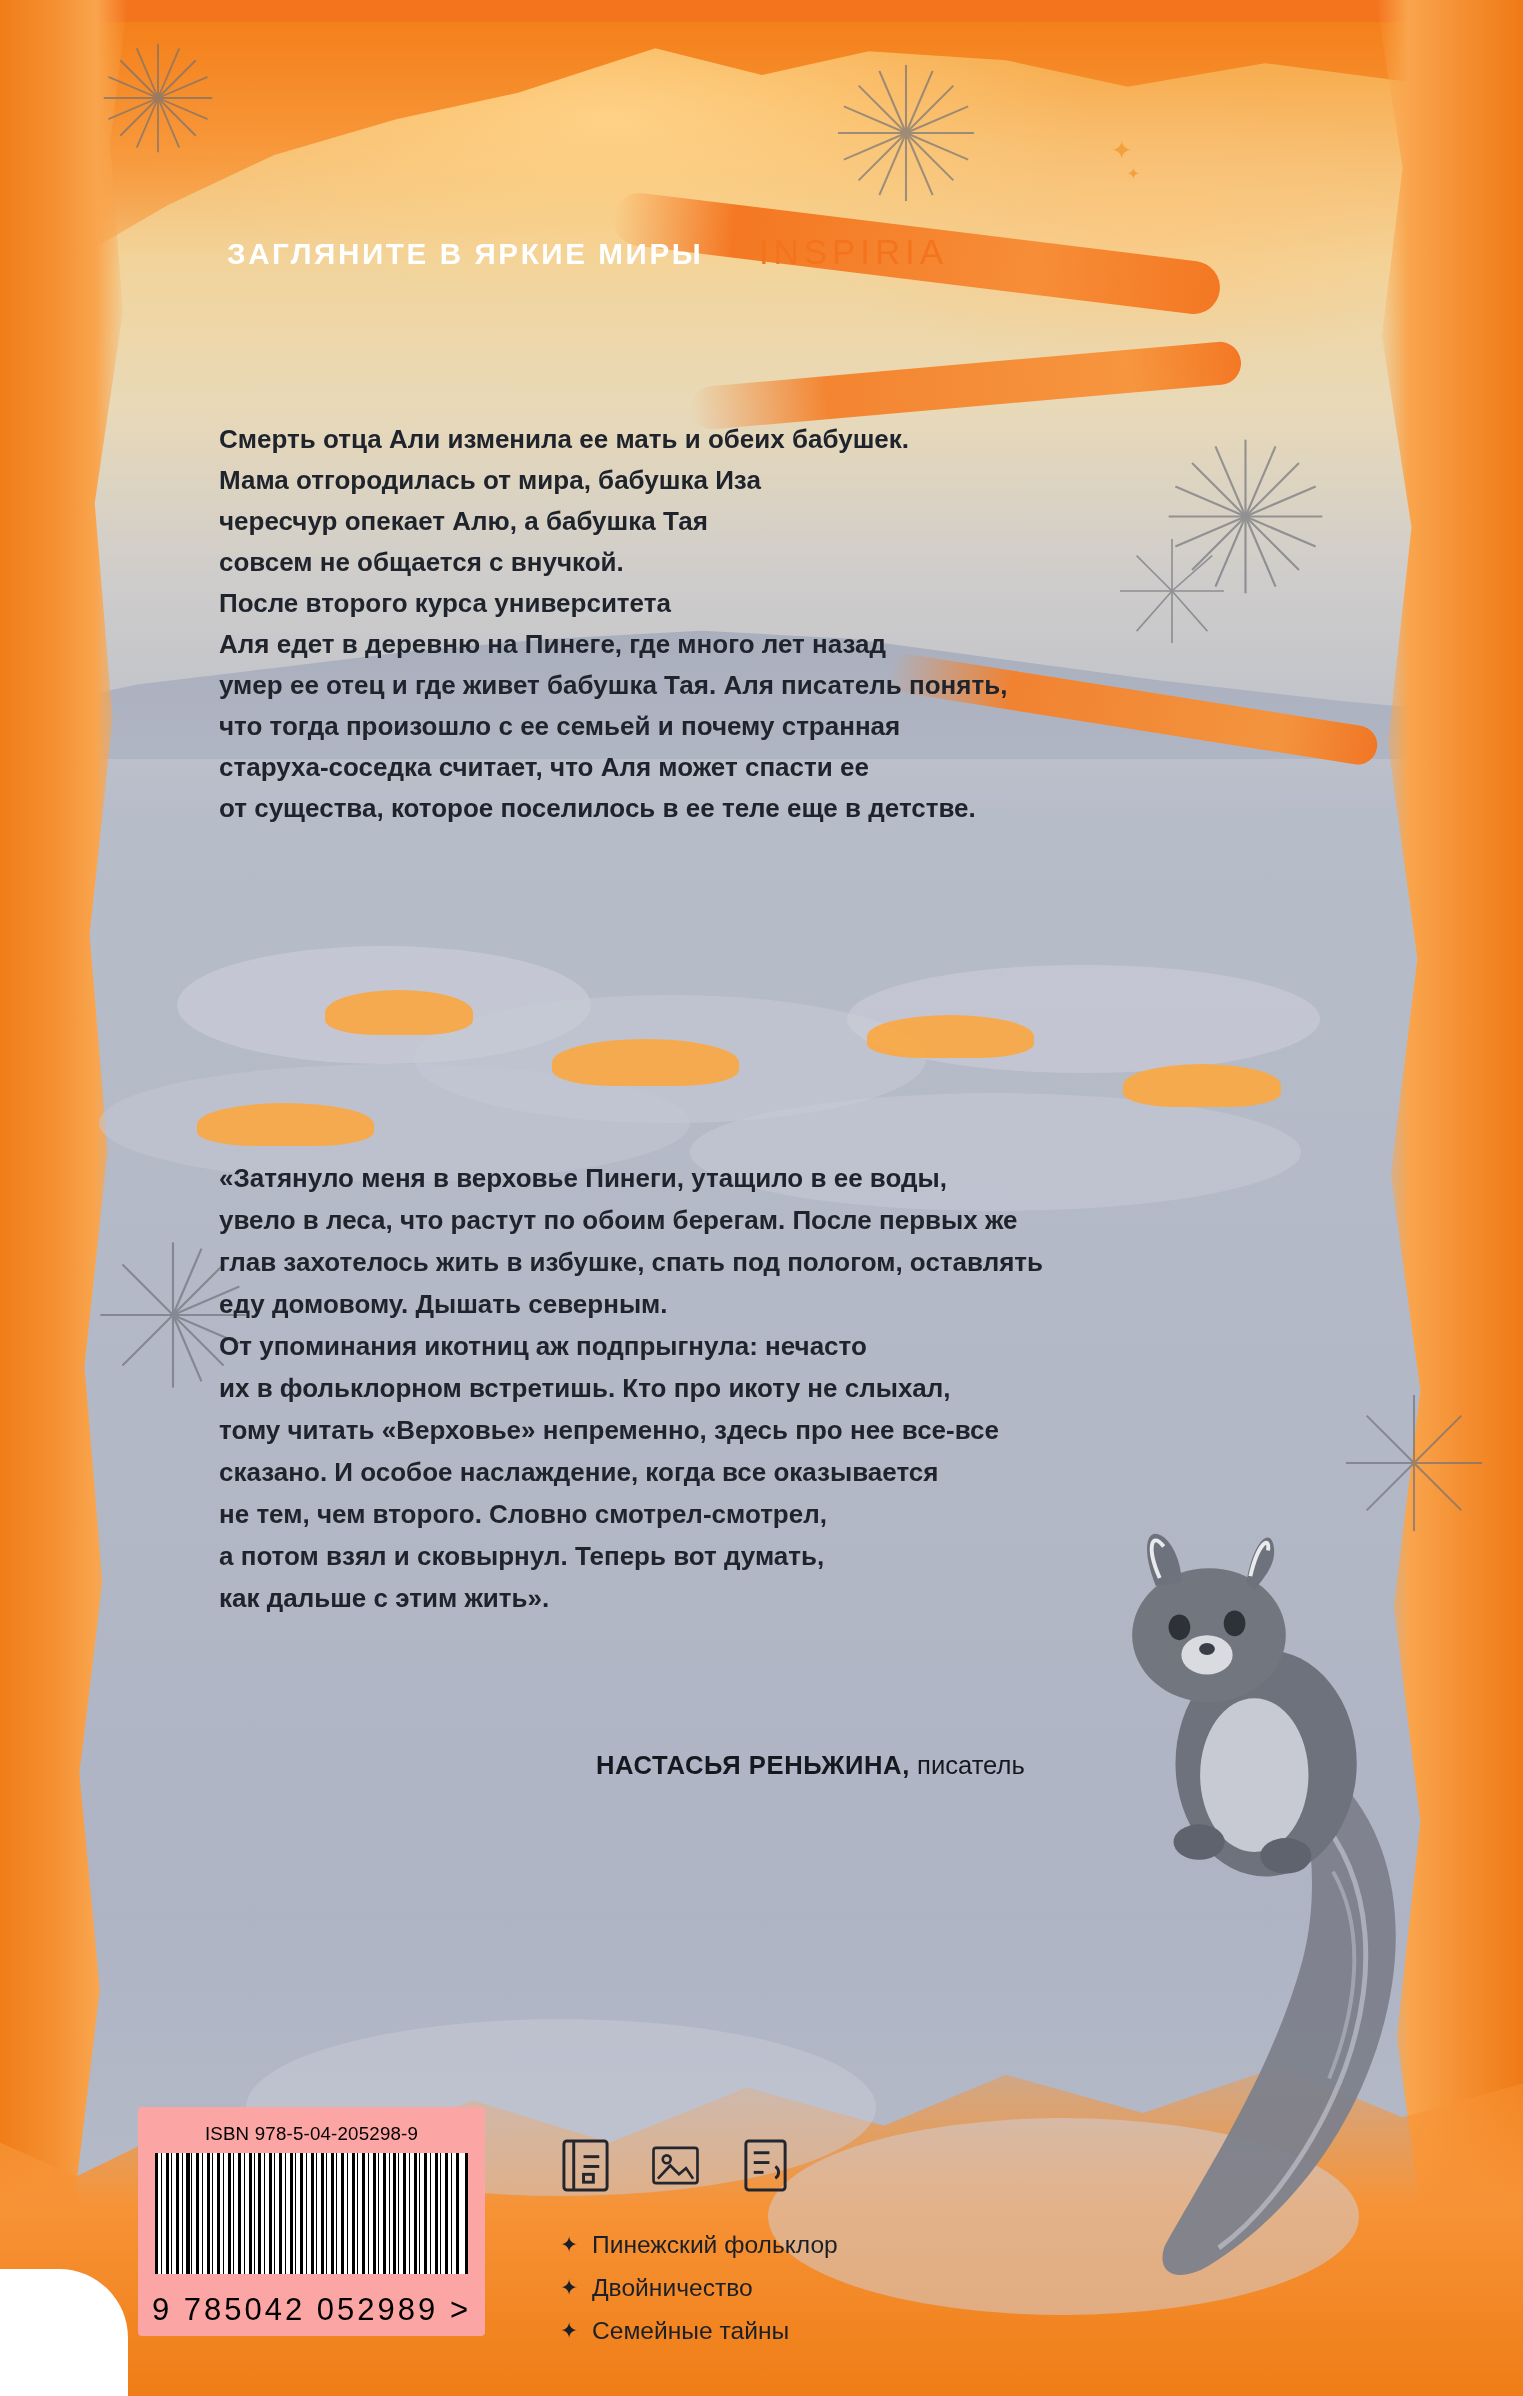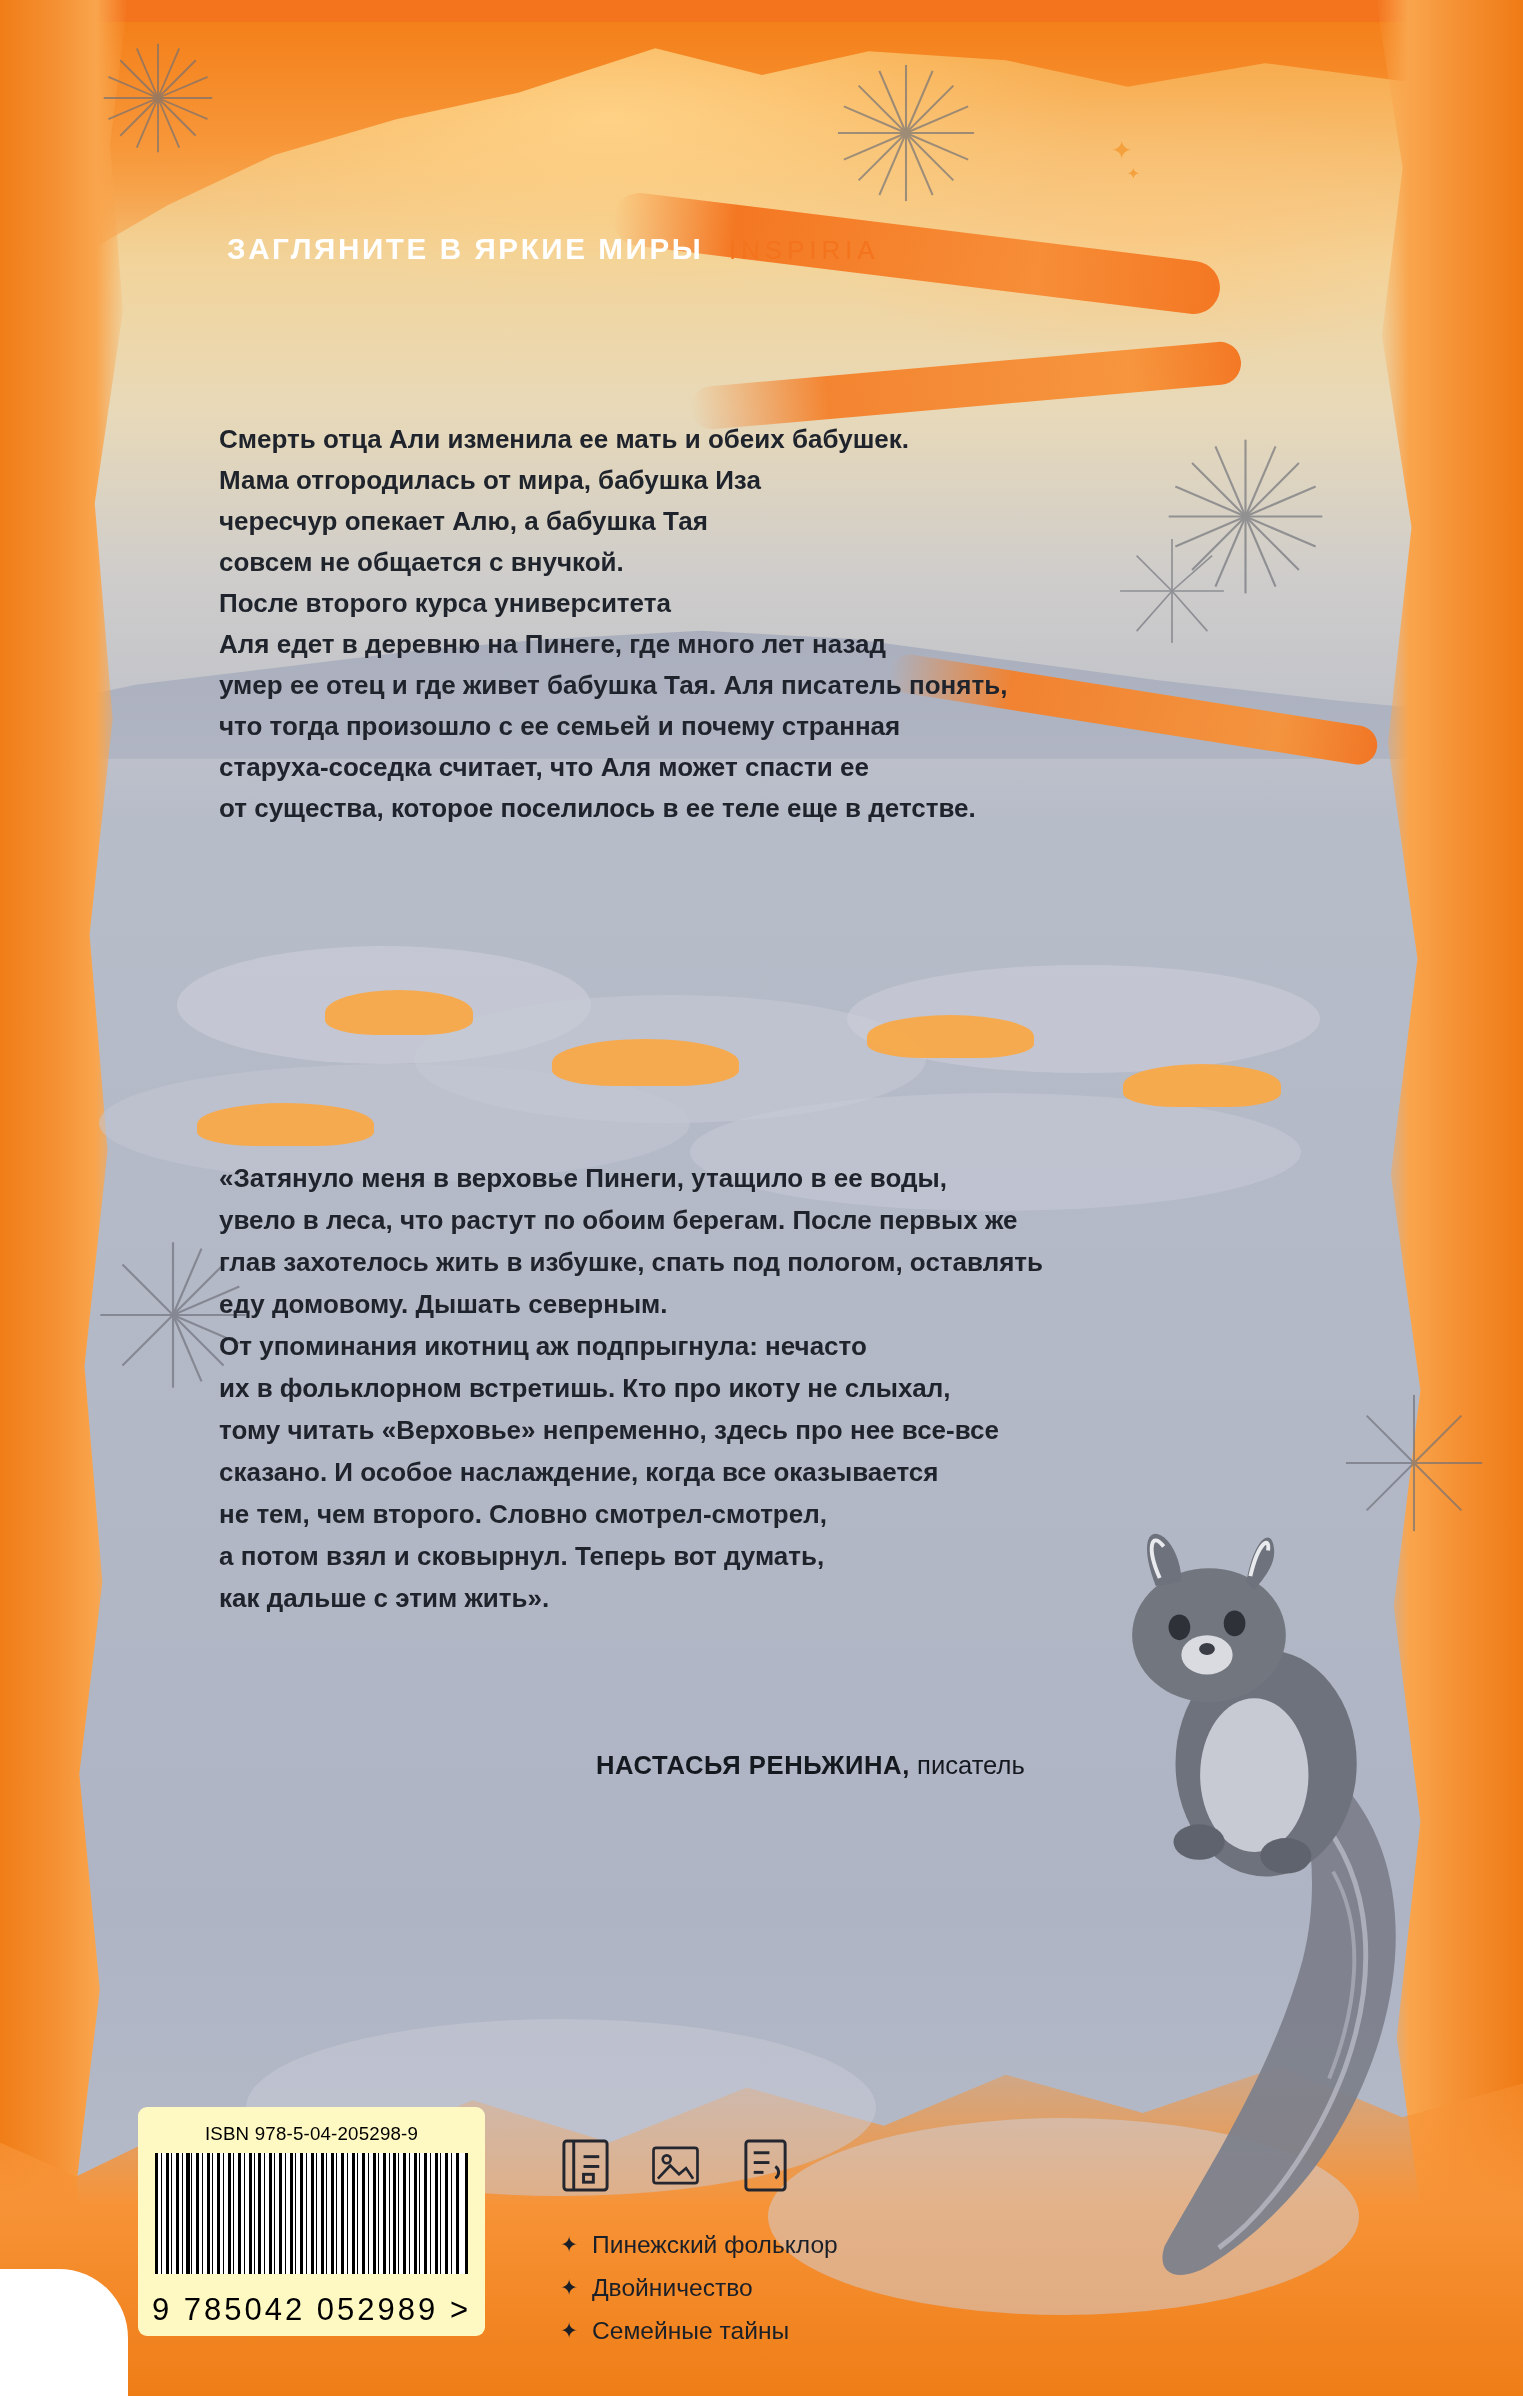--- a/index.html
+++ b/index.html
@@ -154,24 +154,25 @@
     gap: 25.6px;
   }
   .imprint-tagline {
     font-size: 29.6px;
     font-weight: bold;
     letter-spacing: 2.6px;
     color: #ffffff;
     text-transform: uppercase;
   }
   .imprint-logo {
-    font-size: 26px;
+    font-size: 35px;
     font-weight: normal;
     letter-spacing: 4.9px;
     color: #f4731d;
+    margin-left: 30px;
   }
   .sparkle {
     position: absolute;
     left: 1111px;
     top: 138px;
     color: #f4a03c;
     font-size: 25.6px;
     line-height: 1;
   }
   .sparkle .s2 { font-size: 15.8px; display: block; margin-left: 15.8px; margin-top: 2px; }
@@ -209,22 +210,22 @@
   }
   .quote-author b { font-weight: bold; letter-spacing: 0.6px; }
 
   
   .barcode-box {
     position: absolute;
     left: 138px;
     bottom: 61px;
     width: 347px;
     height: 229px;
-    background: #fef9c3;
-    border-radius: 9px;
+    background: #fca5a5;
+    border-radius: 4px;
     padding: 9.9px 11.8px 7.9px;
     box-sizing: border-box;
     display: flex;
     flex-direction: column;
     align-items: center;
     justify-content: center;
   }
   .isbn-text {
     font-family: "Liberation Sans", sans-serif;
     font-size: 18.7px;

